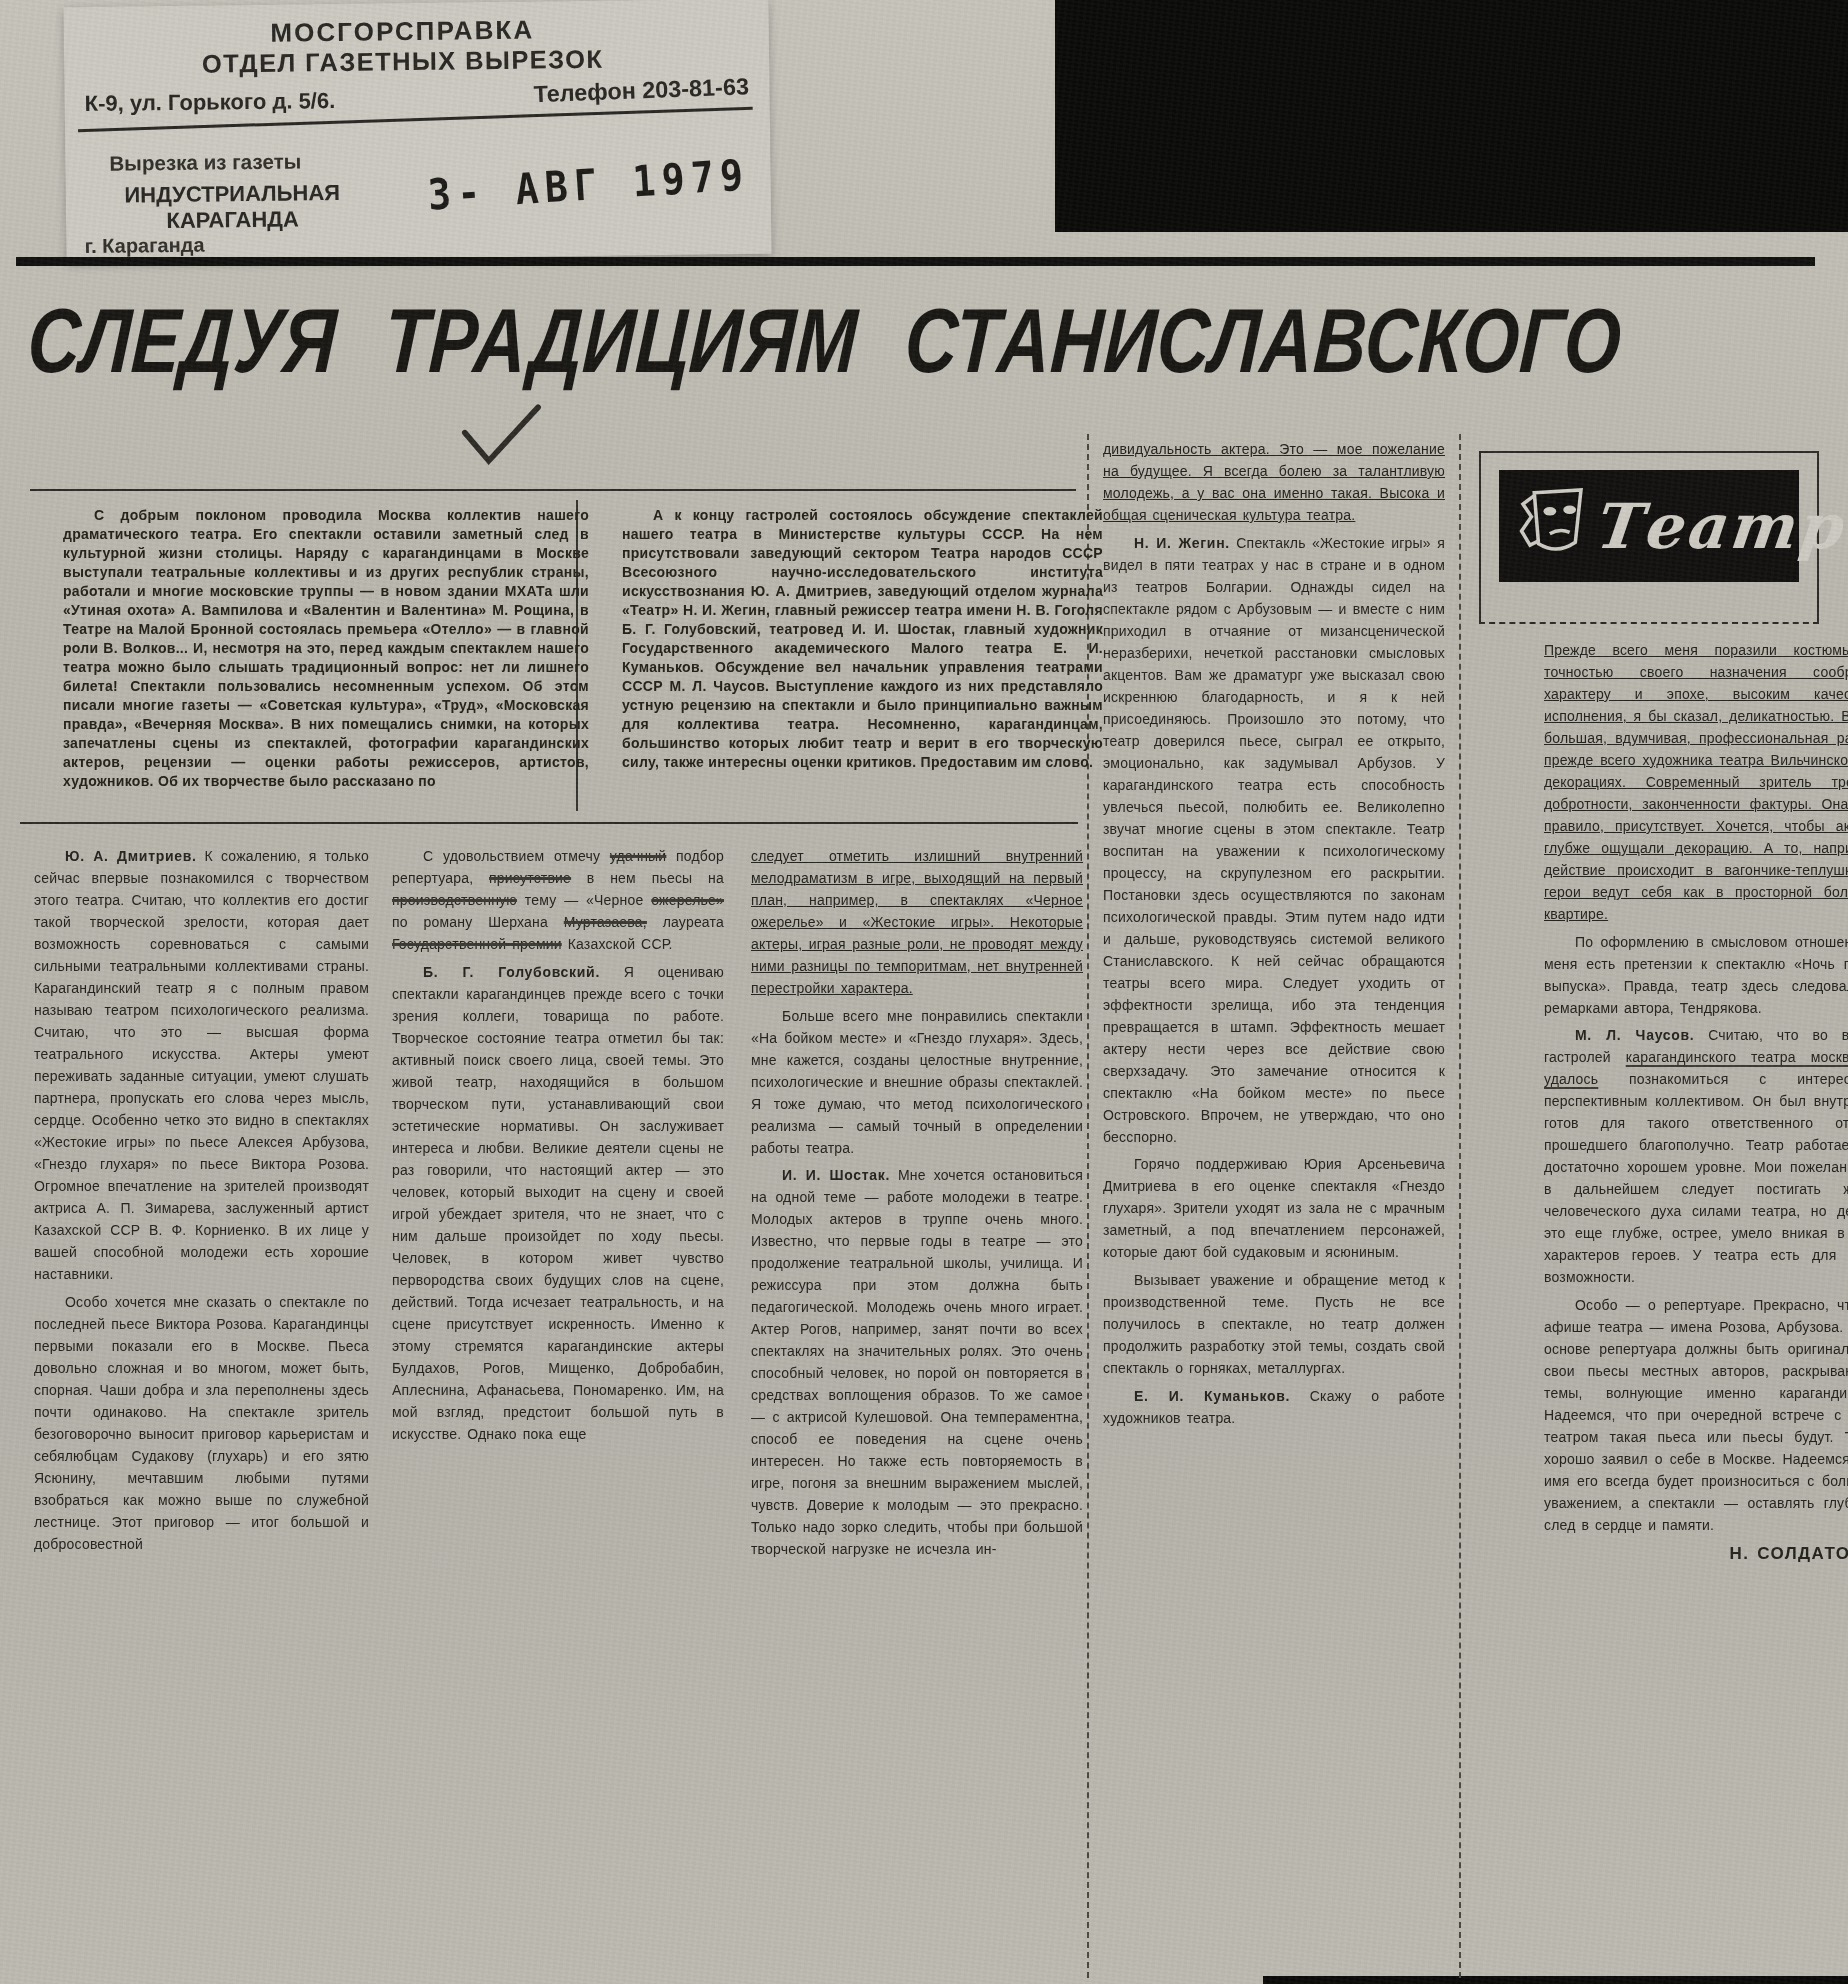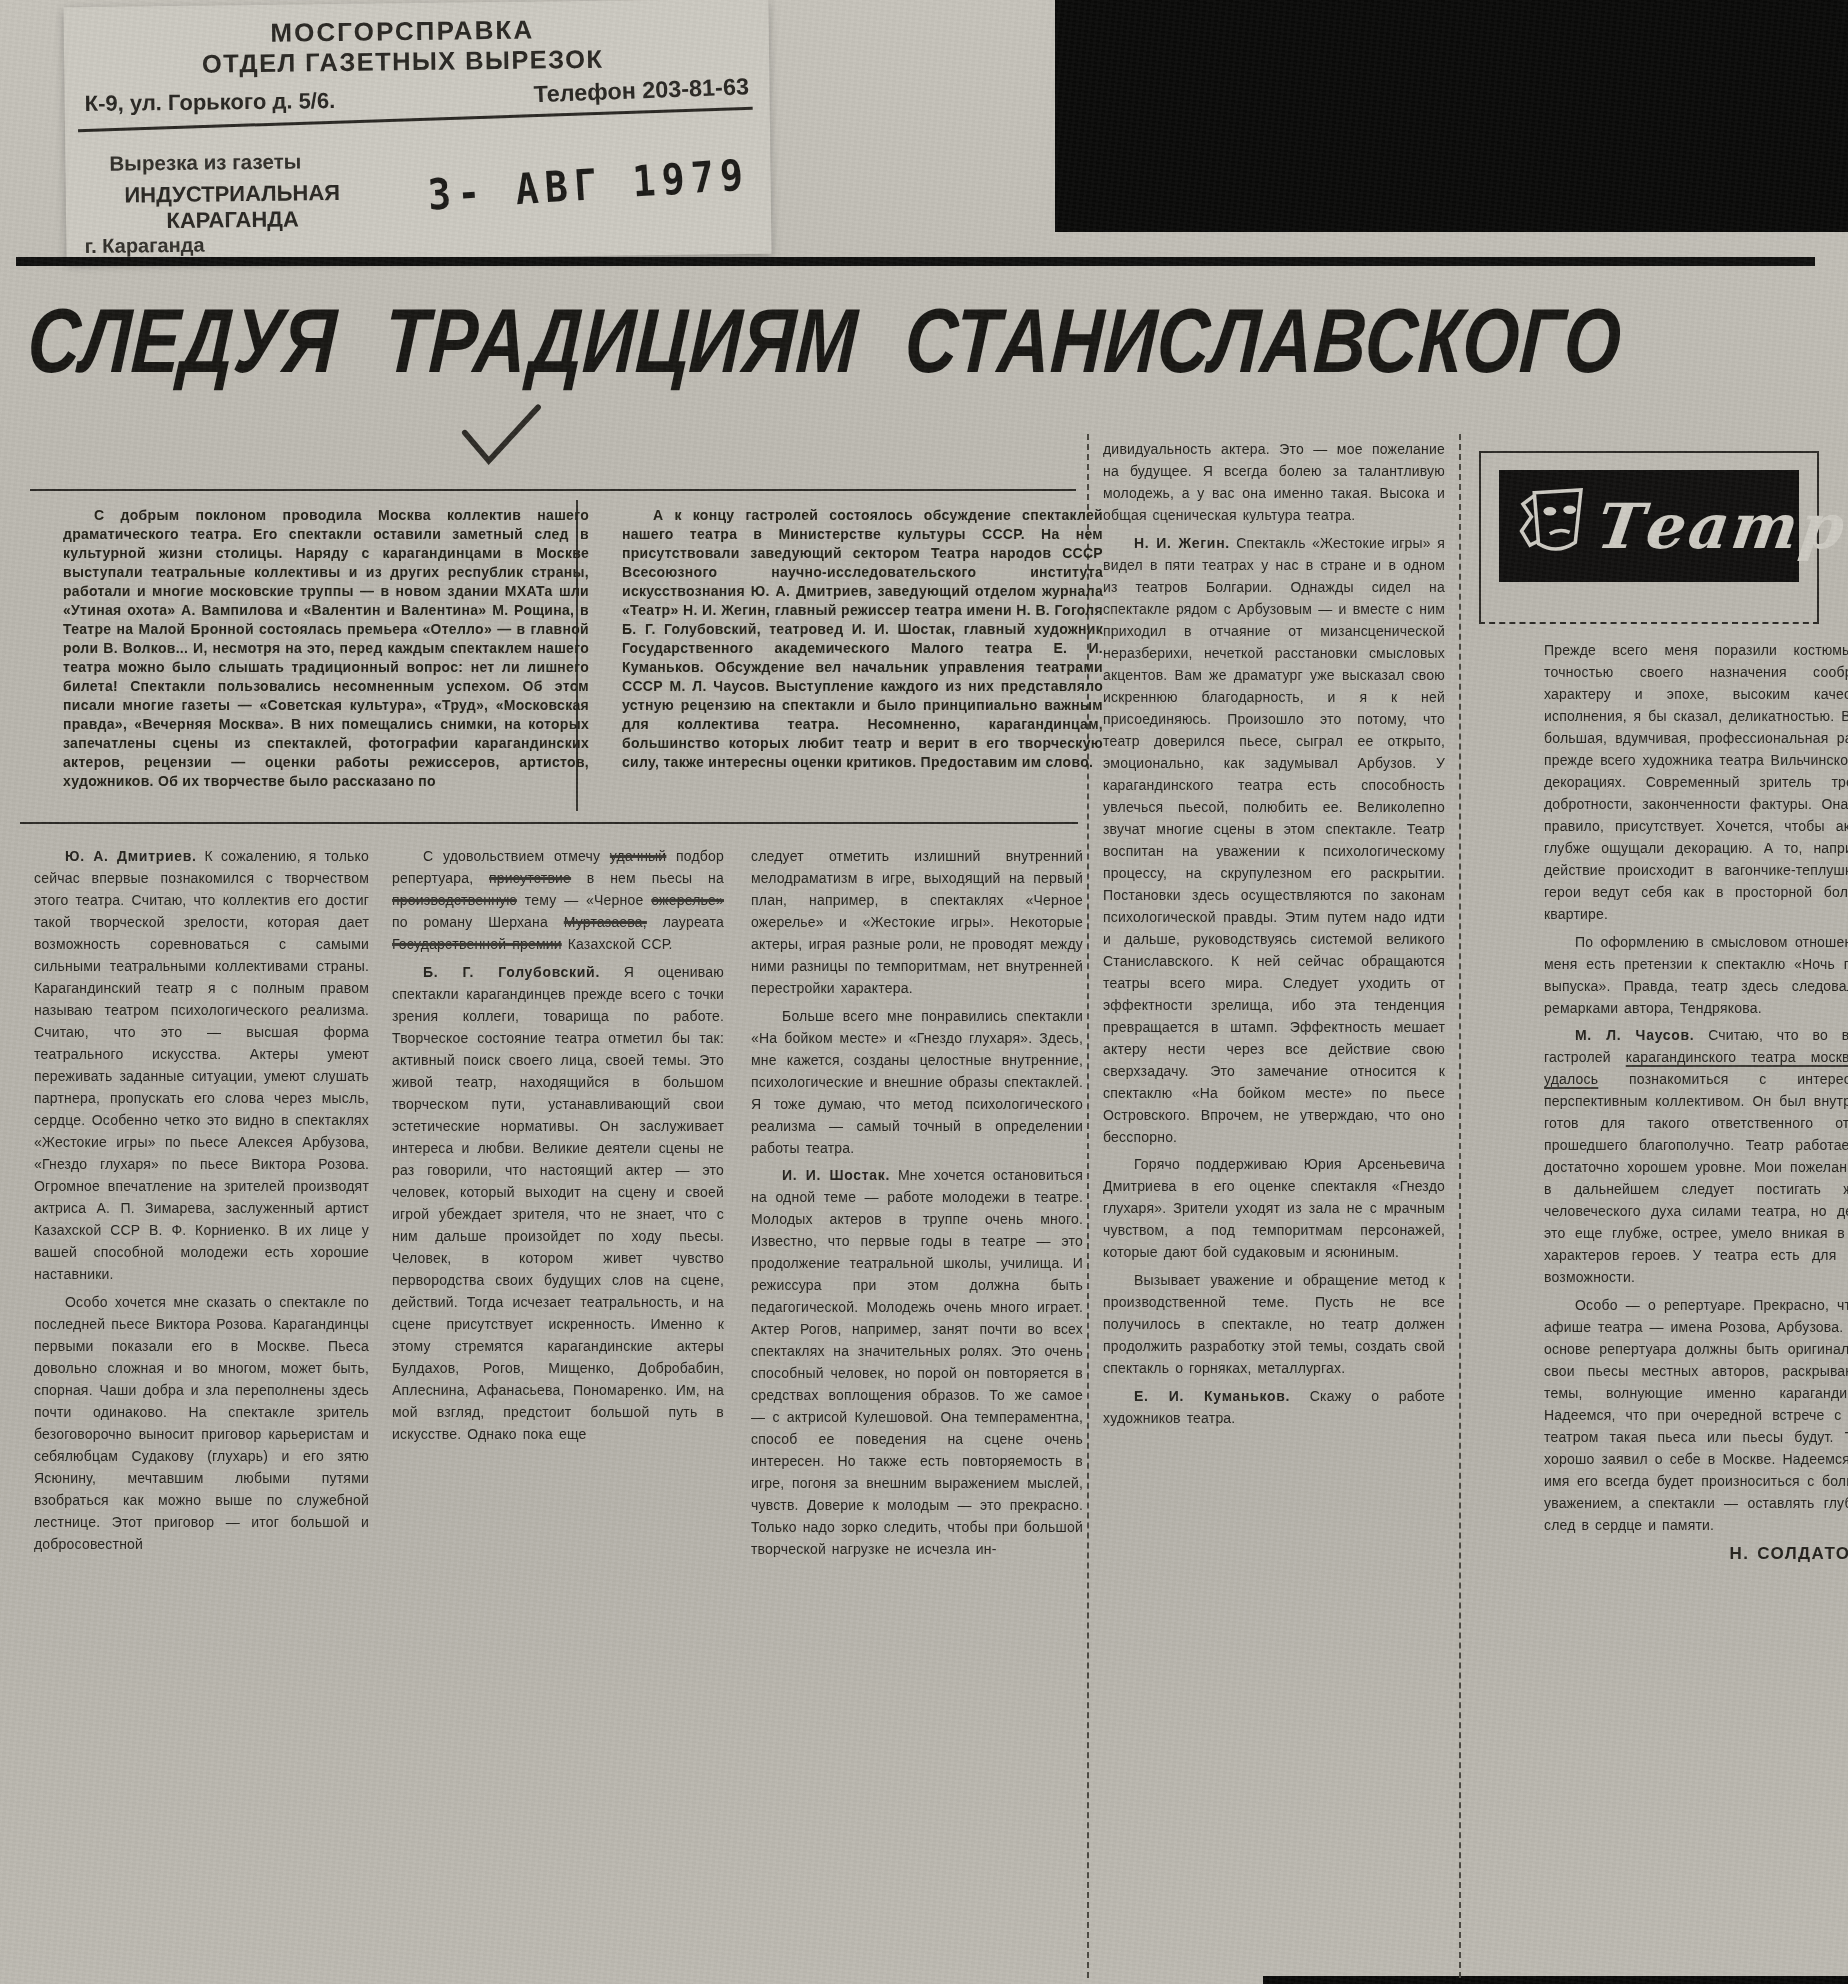--- a/index.html
+++ b/index.html
@@ -27,21 +27,21 @@
   .headline span{display:inline-block;white-space:nowrap;font-size:91px;font-weight:bold;font-style:italic;
         letter-spacing:0.7px;word-spacing:34px;color:#191815;transform:scaleX(.8) skewX(-4deg);transform-origin:left center;}
   .check{position:absolute;left:459px;top:403px;}
   .hr{position:absolute;background:#2d2b27;}
   .vr{position:absolute;border-left:2.1px dashed #4a4841;}
   .vrs{position:absolute;width:2.1px;background:#34322d;}
   .col{position:absolute;overflow:hidden;text-align:justify;}
   .intro{font-size:14px;font-weight:bold;line-height:19px;letter-spacing:0.3px;color:#242219;margin-left:28px;}
   .bodytxt{font-size:14px;line-height:22px;letter-spacing:0.2px;word-spacing:1.8px;color:#25231e;}
   .para{margin:0 0 5.7px 0;text-indent:31px;}
-  .para.noindent{text-indent:0;}
+  .para.noindent{text-indent:0;text-decoration:underline;}
   .lead{font-weight:bold;letter-spacing:0.7px;}
   .pen-strike{text-decoration:line-through;text-decoration-thickness:2.5px;text-decoration-color:#3c3a34;}
   .pen-under{text-decoration:underline;text-decoration-thickness:2.1px;text-decoration-color:#3c3a34;text-underline-offset:2.8px;}
   .sig{margin-top:7px;text-align:right;font-weight:bold;font-size:17px;letter-spacing:1.4px;text-indent:0;}
   .logo-outer{position:absolute;left:1479px;top:451px;width:336px;height:169px;border:2.1px solid #2d2b27;border-bottom-style:dashed;}
   .logo-inner{position:absolute;left:18.4px;top:17px;right:18.4px;height:112px;background:#121110;display:flex;align-items:center;}
   .logo-word{flex:1;text-align:center;font-family:"DejaVu Serif",serif;font-style:italic;font-weight:bold;
         font-size:62px;color:#cdcac2;letter-spacing:2.8px;transform:skewX(-8deg);padding-right:12.8px;}
 </style>
 </head>
@@ -95,21 +95,21 @@
       <p class="para"><b class="lead">Б. Г. Голубовский.</b> Я оцениваю спектакли карагандинцев прежде всего с точки зрения коллеги, товарища по работе. Творческое состояние театра отметил бы так: активный поиск своего лица, своей темы. Это живой театр, находящийся в большом творческом пути, устанавливающий свои эстетические нормативы. Он заслуживает интереса и любви. Великие деятели сцены не раз говорили, что настоящий актер — это человек, который выходит на сцену и своей игрой убеждает зрителя, что не знает, что с ним дальше произойдет по ходу пьесы. Человек, в котором живет чувство первородства своих будущих слов на сцене, действий. Тогда исчезает театральность, и на сцене присутствует искренность. Именно к этому стремятся карагандинские актеры Булдахов, Рогов, Мищенко, Добробабин, Аплеснина, Афанасьева, Пономаренко. Им, на мой взгляд, предстоит большой путь в искусстве. Однако пока еще</p>
     </div>
   <div id="col-2" class="col bodytxt" style="left:739px;top:845px;width:332px;height:1134px;margin-left:12px;">
       <p class="para noindent">следует отметить излишний внутренний мелодраматизм в игре, выходящий на первый план, например, в спектаклях «Черное ожерелье» и «Жестокие игры». Некоторые актеры, играя разные роли, не проводят между ними разницы по темпоритмам, нет внутренней перестройки характера.</p>
       <p class="para">Больше всего мне понравились спектакли «На бойком месте» и «Гнездо глухаря». Здесь, мне кажется, созданы целостные внутренние, психологические и внешние образы спектаклей. Я тоже думаю, что метод психологического реализма — самый точный в определении работы театра.</p>
       <p class="para"><b class="lead">И. И. Шостак.</b> Мне хочется остановиться на одной теме — работе молодежи в театре. Молодых актеров в труппе очень много. Известно, что первые годы в театре — это продолжение театральной школы, училища. И режиссура при этом должна быть педагогической. Молодежь очень много играет. Актер Рогов, например, занят почти во всех спектаклях на значительных ролях. Это очень способный человек, но порой он повторяется в средствах воплощения образов. То же самое — с актрисой Кулешовой. Она темпераментна, способ ее поведения на сцене очень интересен. Но также есть повторяемость в игре, погоня за внешним выражением мыслей, чувств. Доверие к молодым — это прекрасно. Только надо зорко следить, чтобы при большой творческой нагрузке не исчезла ин-</p>
     </div>
   <div id="col-3" class="col bodytxt" style="left:1103px;top:438px;width:342px;height:1540px;">
       <p class="para noindent">дивидуальность актера. Это — мое пожелание на будущее. Я всегда болею за талантливую молодежь, а у вас она именно такая. Высока и общая сценическая культура театра.</p>
       <p class="para"><b class="lead">Н. И. Жегин.</b> Спектакль «Жестокие игры» я видел в пяти театрах у нас в стране и в одном из театров Болгарии. Однажды сидел на спектакле рядом с Арбузовым — и вместе с ним приходил в отчаяние от мизансценической неразберихи, нечеткой расстановки смысловых акцентов. Вам же драматург уже высказал свою искреннюю благодарность, и я к ней присоединяюсь. Произошло это потому, что театр доверился пьесе, сыграл ее открыто, эмоционально, как задумывал Арбузов. У карагандинского театра есть способность увлечься пьесой, полюбить ее. Великолепно звучат многие сцены в этом спектакле. Театр воспитан на уважении к психологическому процессу, на скрупулезном его раскрытии. Постановки здесь осуществляются по законам психологической правды. Этим путем надо идти и дальше, руководствуясь системой великого Станиславского. К ней сейчас обращаются театры всего мира. Следует уходить от эффектности зрелища, ибо эта тенденция превращается в штамп. Эффектность мешает актеру нести через все действие свою сверхзадачу. Это замечание относится к спектаклю «На бойком месте» по пьесе Островского. Впрочем, не утверждаю, что оно бесспорно.</p>
-      <p class="para">Горячо поддерживаю Юрия Арсеньевича Дмитриева в его оценке спектакля «Гнездо глухаря». Зрители уходят из зала не с мрачным чувством, а под темпоритмам персонажей, которые дают бой судаковым и ясюниным.</p>
+      <p class="para">Горячо поддерживаю Юрия Арсеньевича Дмитриева в его оценке спектакля «Гнездо глухаря». Зрители уходят из зала не с мрачным заметный, а под впечатлением персонажей, которые дают бой судаковым и ясюниным.</p>
       <p class="para">Вызывает уважение и обращение метод к производственной теме. Пусть не все получилось в спектакле, но театр должен продолжить разработку этой темы, создать свой спектакль о горняках, металлургах.</p>
       <p class="para"><b class="lead">Е. И. Куманьков.</b> Скажу о работе художников театра.</p>
     </div>
   <div id="col-4" class="col bodytxt" style="left:1544px;top:639px;width:339px;height:1340px;">
       <p class="para noindent">Прежде всего меня поразили костюмы — точностью своего назначения сообразно характеру и эпохе, высоким качеством исполнения, я бы сказал, деликатностью. Видна большая, вдумчивая, профессиональная работа прежде всего художника театра Вильчинского. О декорациях. Современный зритель требует добротности, законченности фактуры. Она, как правило, присутствует. Хочется, чтобы актеры глубже ощущали декорацию. А то, например, действие происходит в вагончике-теплушке, а герои ведут себя как в просторной большой квартире.</p>
       <p class="para">По оформлению в смысловом отношении у меня есть претензии к спектаклю «Ночь после выпуска». Правда, театр здесь следовал за ремарками автора, Тендрякова.</p>
       <p class="para"><b class="lead">М. Л. Чаусов.</b> Считаю, что во время гастролей <span class="pen-under">карагандинского театра москвичам удалось</span> познакомиться с интересным, перспективным коллективом. Он был внутренне готов для такого ответственного отчета, прошедшего благополучно. Театр работает на достаточно хорошем уровне. Мои пожелания: и в дальнейшем следует постигать жизнь человеческого духа силами театра, но делать это еще глубже, острее, умело вникая в суть характеров героев. У театра есть для этого возможности.</p>
       <p class="para">Особо — о репертуаре. Прекрасно, что на афише театра — имена Розова, Арбузова. Но в основе репертуара должны быть оригинальные свои пьесы местных авторов, раскрывающих темы, волнующие именно карагандинцев. Надеемся, что при очередной встрече с этим театром такая пьеса или пьесы будут. Театр хорошо заявил о себе в Москве. Надеемся, что имя его всегда будет произноситься с большим уважением, а спектакли — оставлять глубокий след в сердце и памяти.</p>
       <p class="para sig">Н. СОЛДАТОВА.</p>
     </div>

